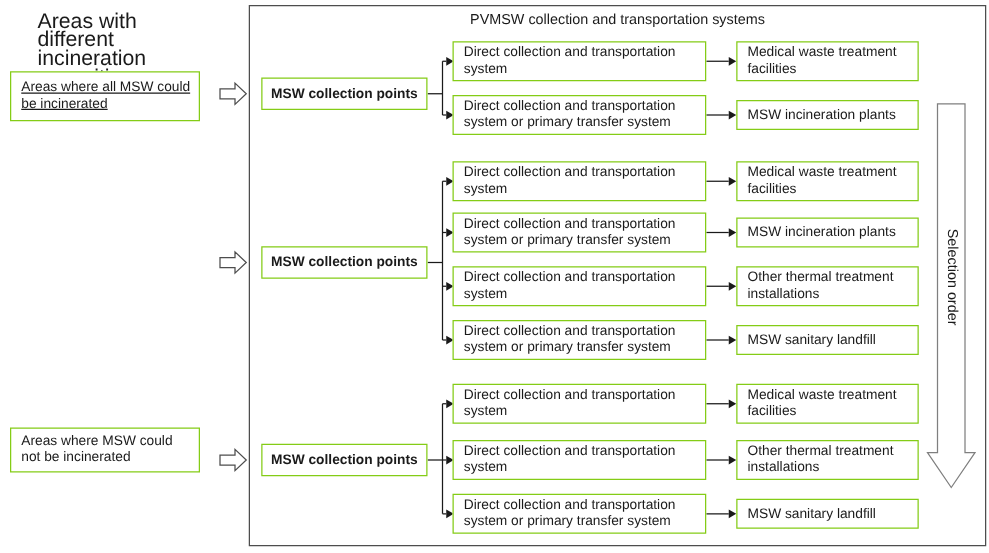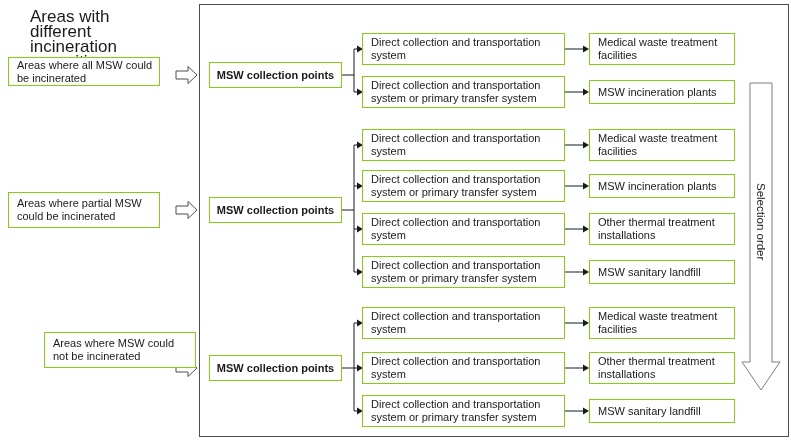--- a/index.html
+++ b/index.html
@@ -135,26 +135,26 @@
 
     <g fill="#ffffff" stroke="#4d4d4d" stroke-width="1">
       <polygon points="176,71 188,71 188,66.5 197,75 188,83.5 188,79 176,79"></polygon>
       <polygon points="176,206 188,206 188,201.5 197,210 188,218.5 188,214 176,214"></polygon>
       <polygon points="176,364 188,364 188,359.5 197,368 188,376.5 188,372 176,372"></polygon>
     </g>
 
     <polygon fill="#ffffff" stroke="#7f7f7f" stroke-width="1" points="750,83 772,83 772,362 780,362 761,390 742,362 750,362"></polygon>
   </svg>
 
+  <div class="diagram-title">PVMSW collection and transportation systems</div>
 
   <div class="area-heading">Areas with different incineration capacities</div>
 
-  <div class="box left-pad" style="left:8px; top:57px; width:152px; height:29px;">Areas where all MSW could be incinerated</div>
-  <div class="box left-pad" style="left:8px; top:192px; width:152px; height:36px;">Areas where partial MSW could be incinerated</div>
-  <div class="box left-pad" style="left:8px; top:332px; width:152px; height:36px;margin-left:36px;">Areas where MSW could not be incinerated</div>
+  <div class="box left-pad" style="left:8px; top:57px; width:152px; height:40px;text-decoration:underline;">Areas where all MSW could be incinerated</div>
+  <div class="box left-pad" style="left:8px; top:342px; width:152px; height:36px;">Areas where MSW could not be incinerated</div>
 
   <div class="box centered" style="left:209px; top:62px; width:133px; height:26px;">MSW collection points</div>
   <div class="box centered" style="left:209px; top:197px; width:133px; height:26px;">MSW collection points</div>
   <div class="box centered" style="left:209px; top:355px; width:133px; height:26px;">MSW collection points</div>
 
   <div class="box left-pad" style="left:362px; top:33px; width:203px; height:32px;">Direct collection and transportation system</div>
   <div class="box left-pad" style="left:362px; top:76px; width:203px; height:32px;">Direct collection and transportation system or primary transfer system</div>
 
   <div class="box left-pad" style="left:589px; top:33px; width:146px; height:32px;">Medical waste treatment facilities</div>
   <div class="box left-pad" style="left:589px; top:80px; width:146px; height:24px;">MSW incineration plants</div>

